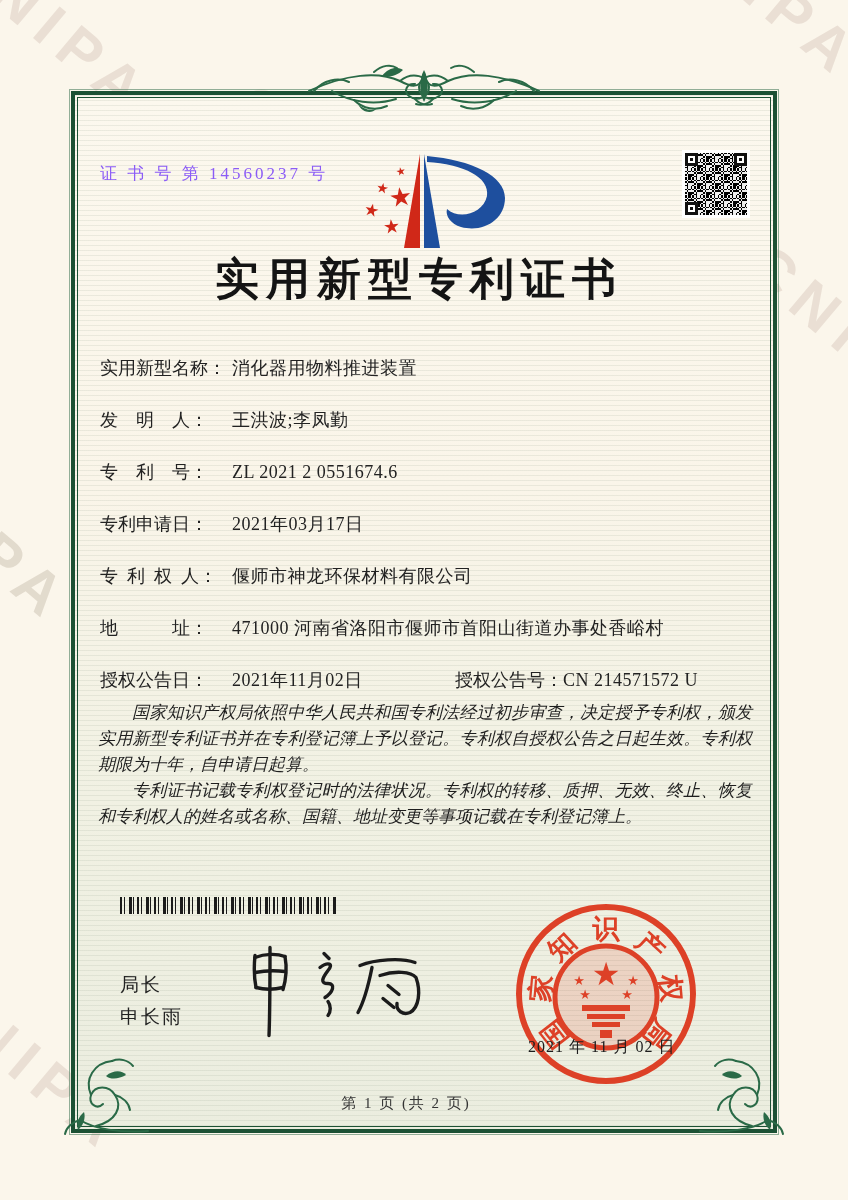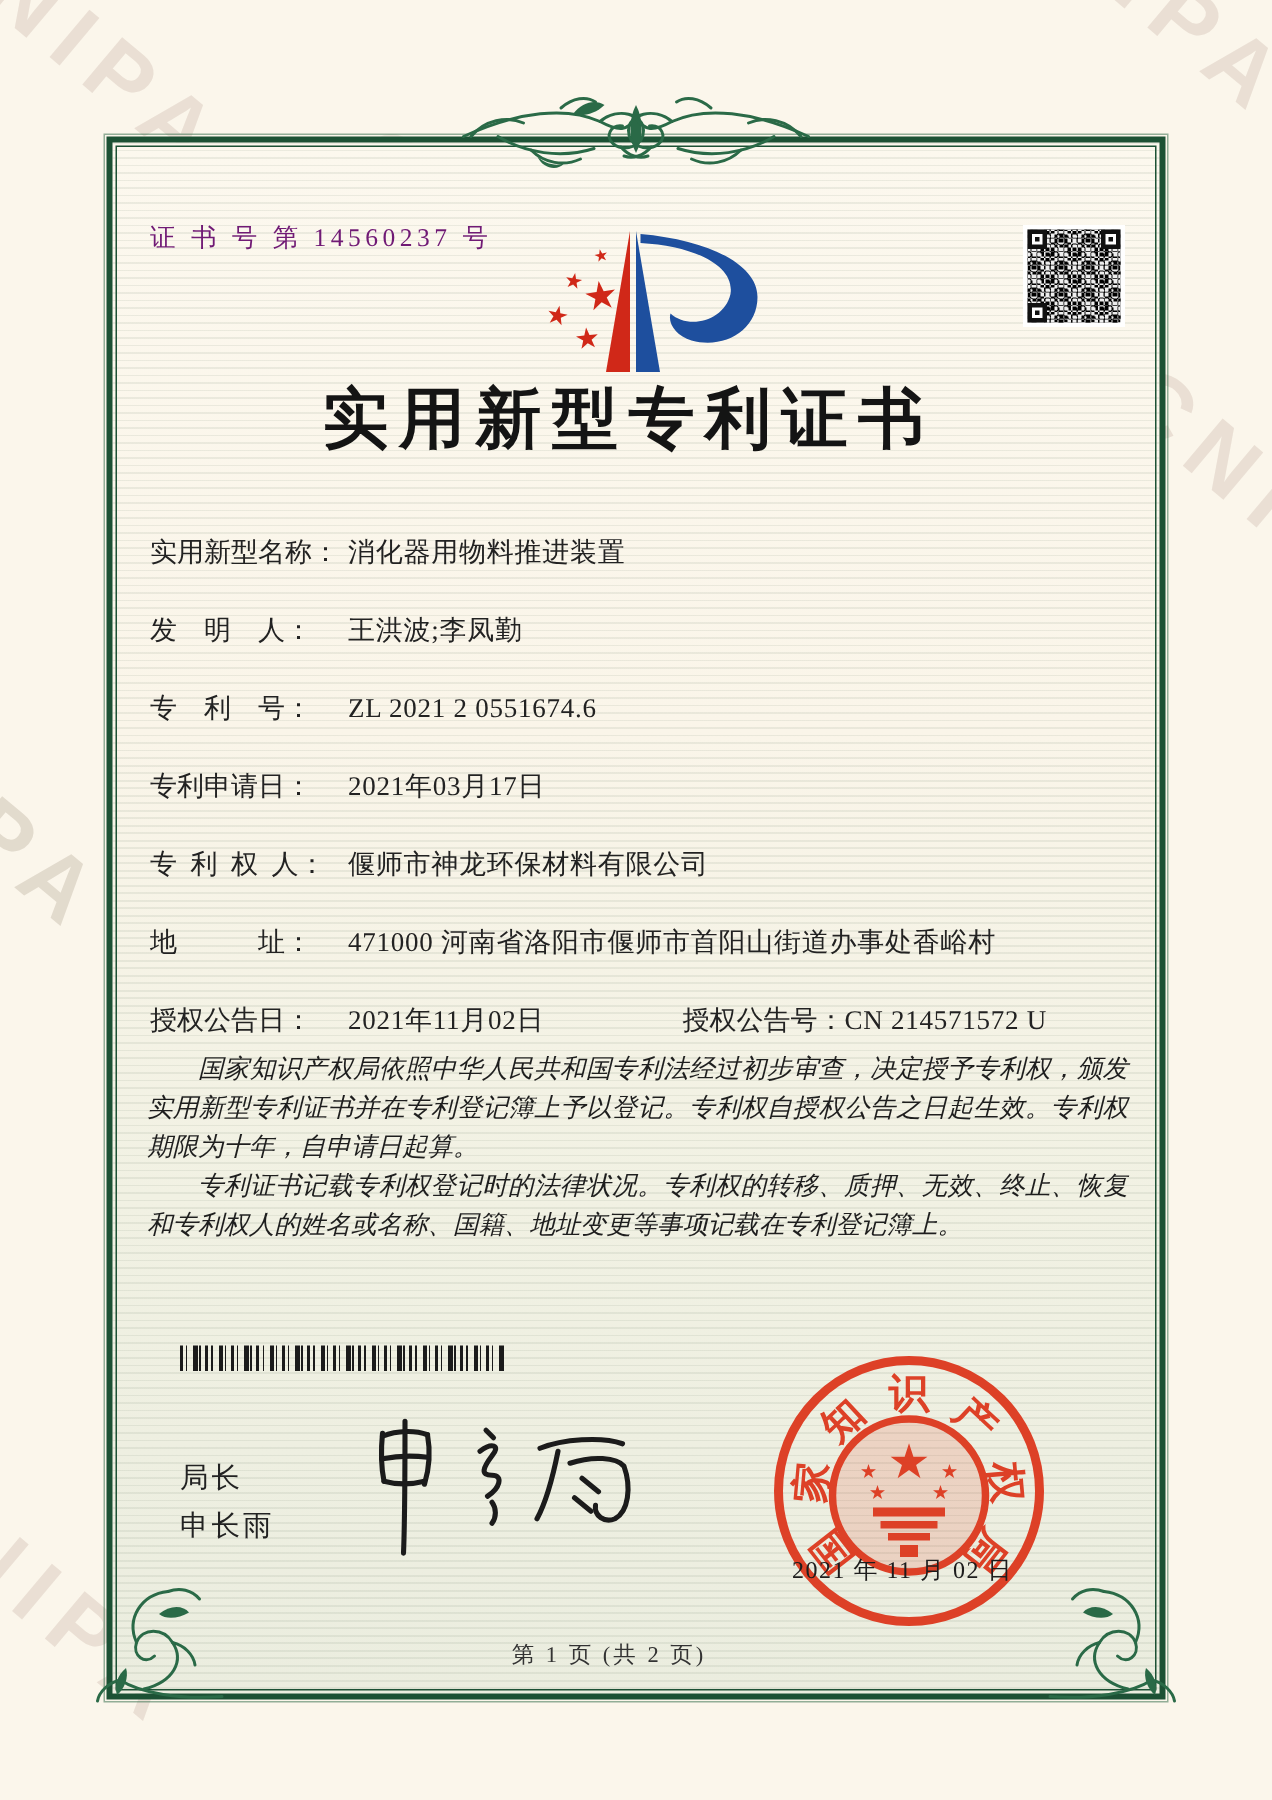--- a/index.html
+++ b/index.html
@@ -32,22 +32,22 @@
       linear-gradient(180deg, #fcf8ee 0%, #faf5e9 38%, #f1f1e3 68%, #ebeddf 100%);
   }
   .frame-inner {
     position: absolute; inset: 2px; border: 1px solid #1c5134; pointer-events: none;
   }
   .orn-top { position:absolute; left:254px; top:58px; width:340px; height:62px; z-index:3; }
   .orn-bl  { position:absolute; left:56px;  top:1052px; width:95px; height:85px; z-index:3; }
   .orn-br  { position:absolute; left:697px; top:1052px; width:95px; height:85px; z-index:3; transform: scaleX(-1); }
   
   .cert-no {
-    position:absolute; left:100px; top:147px; font-size:17px; letter-spacing:3px;
-    color:#701a75; z-index:4;
+    position:absolute; left:100px; top:162px; font-size:17px; letter-spacing:3px;
+    color:#8b5cf6; z-index:4;
   }
   .logo { position:absolute; left:356px; top:146px; width:152px; height:104px; z-index:4; }
   .logo-star { position:absolute; color:#d02818; line-height:1; z-index:5; }
   .ls1 { left:40px; top:20px; font-size:11px; transform:rotate(-12deg); }
   .ls2 { left:20px; top:36px; font-size:14px; transform:rotate(10deg); }
   .ls3 { left:33px; top:39px; font-size:26px; transform:rotate(-8deg); }
   .ls4 { left:8px;  top:56px; font-size:17px; transform:rotate(12deg); }
   .ls5 { left:27px; top:71px; font-size:19px; transform:rotate(-6deg); }
   .qr {
     position:absolute; left:682px; top:150px; width:68px; height:68px;

